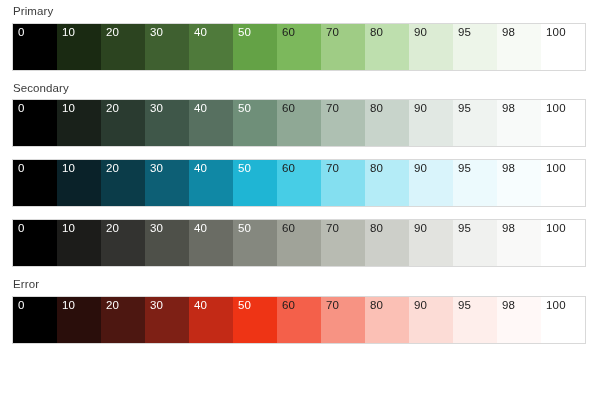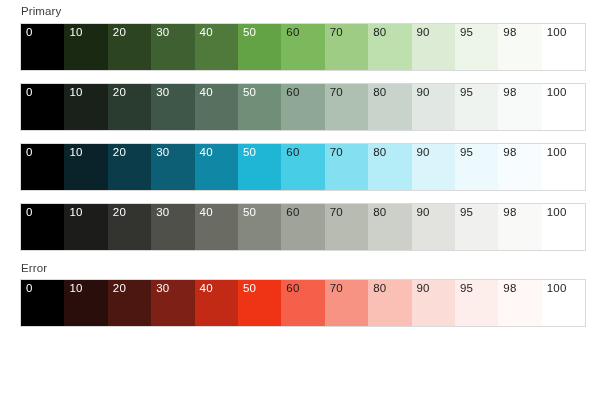--- a/index.html
+++ b/index.html
@@ -8,21 +8,21 @@
     background: #ffffff;
   }
   body {
     width: 600px;
     height: 405px;
     font-family: "Liberation Sans", sans-serif;
     overflow: hidden;
     position: relative;
   }
   #palette-root {
-    padding: 6px 14px 0 20px;
+    padding: 6px 14px 0 12px;
     box-sizing: border-box;
   }
   .palette-group {
     margin-bottom: 12px;
   }
   .group-label {
     font-size: 11.5px;
     color: #3b3b3b;
     line-height: 1;
     padding: 0 0 5px 1px;
@@ -98,20 +98,21 @@
         </div>
         <div class="tone-swatch" style="background: rgb(247, 250, 245);">
           <span class="tone-label on-light">98</span>
         </div>
         <div class="tone-swatch" style="background: rgb(255, 255, 255);">
           <span class="tone-label on-light">100</span>
         </div>
       </div>
     </div>
     <div class="palette-group">
+      <div class="group-label">Secondary</div>
       <div class="tone-strip">
         <div class="tone-swatch" style="background: rgb(0, 0, 0);">
           <span class="tone-label on-dark">0</span>
         </div>
         <div class="tone-swatch" style="background: rgb(25, 33, 26);">
           <span class="tone-label on-dark">10</span>
         </div>
         <div class="tone-swatch" style="background: rgb(42, 59, 48);">
           <span class="tone-label on-dark">20</span>
         </div>

